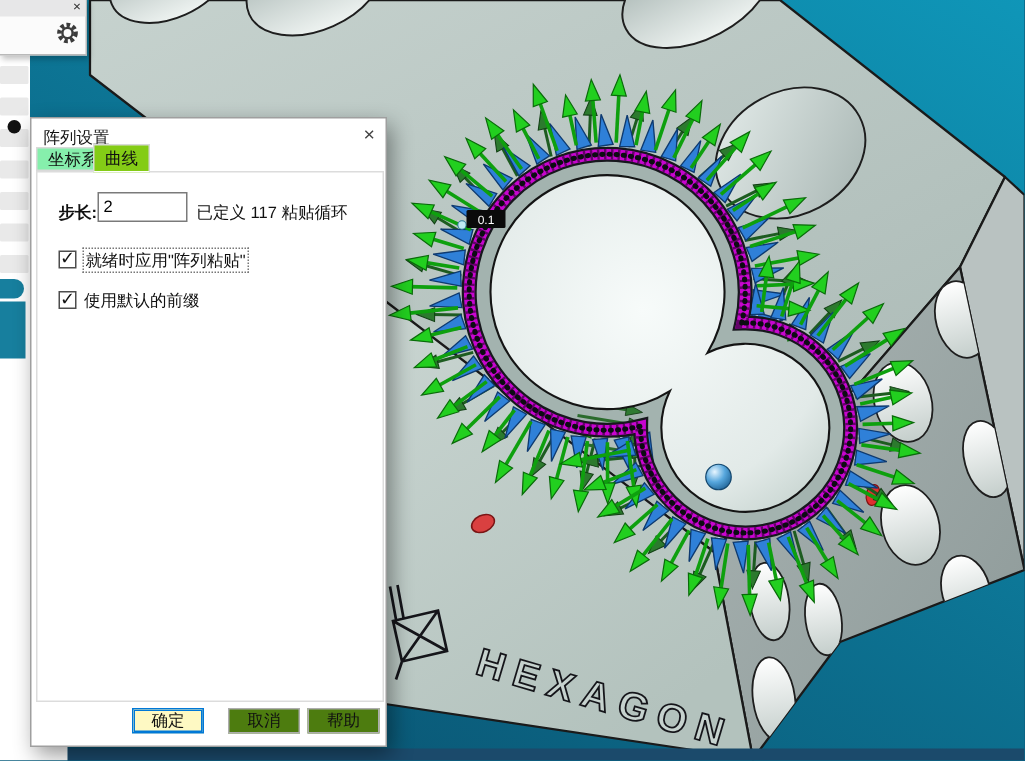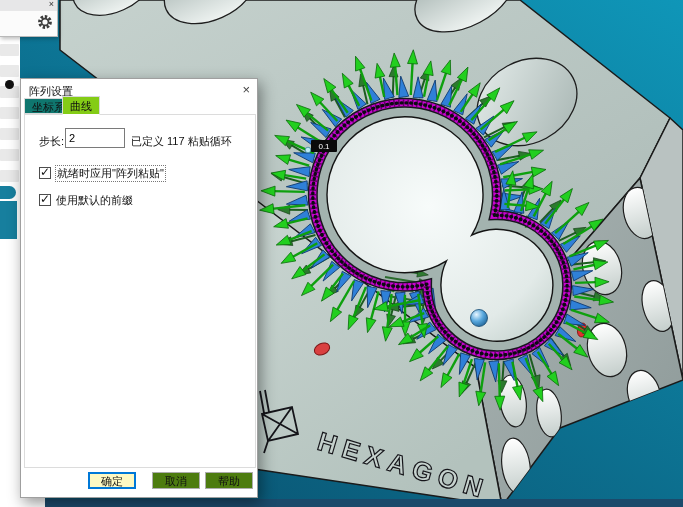--- a/index.html
+++ b/index.html
@@ -21,25 +21,25 @@
   #mini-title{position:absolute;left:0;top:0;width:100%;height:11px;background:#e7e7e8;}
   #mini-close{position:absolute;right:3px;top:-1px;font-size:9px;color:#333;cursor:default;line-height:11px;}
   #mini-gear{position:absolute;left:36px;top:13px;width:18px;height:18px;}
 
   
   #dialog{position:absolute;left:20px;top:38px;width:238px;height:420px;background:#fff;
     border:1px solid #9f9f9f;box-shadow:3px 5px 14px rgba(0,0,0,.42);box-sizing:border-box;font-size:11px;color:#111;margin-top:40px;}
   #dlg-title{position:absolute;left:8px;top:5px;font-size:11px;color:#141414;}
   #dlg-close{position:absolute;right:7px;top:3px;font-size:13px;color:#444;cursor:default;}
   .tab{position:absolute;top:19px;height:16px;padding:0 7px;line-height:16px;font-size:11px;
-    background:#0f766e;border:1px solid #d9d9d9;box-sizing:border-box;}
+    background:#86efac;border:1px solid #d9d9d9;box-sizing:border-box;}
   #tab-coord{left:3px;}
   #tab-curve{left:41px;top:17px;height:19px;line-height:18px;background:#84cc16;border-bottom:1px solid #fff;z-index:2;}
   #tab-page{position:absolute;left:3px;top:35px;width:230px;height:352px;background:#fff;border:1px solid #dcdcdc;}
-  #step-label{position:absolute;left:18px;top:55px;}
+  #step-label{position:absolute;left:18px;top:55px;font-weight:bold;}
   #step-input{position:absolute;left:44px;top:49px;width:52px;height:18px;border:1px solid #7a7a7a;
     font-size:11px;font-family:"Liberation Sans",sans-serif;padding:0 3px;}
   #defined-text{position:absolute;left:110px;top:55px;}
   .cb{position:absolute;width:12px;height:12px;border:1px solid #4d4d4d;background:#fff;box-sizing:border-box;}
   .cb.on::after{content:"✓";position:absolute;left:0px;top:-3px;font-size:12px;font-weight:bold;color:#111;
     font-family:"DejaVu Sans",sans-serif;}
   #cb1{left:18px;top:88px;}
   #cb2{left:18px;top:115px;}
   .cb-label{position:absolute;font-size:11px;}
   #cb1-label{left:35px;top:87px;outline:1px dotted #777;padding:0 1px;}

